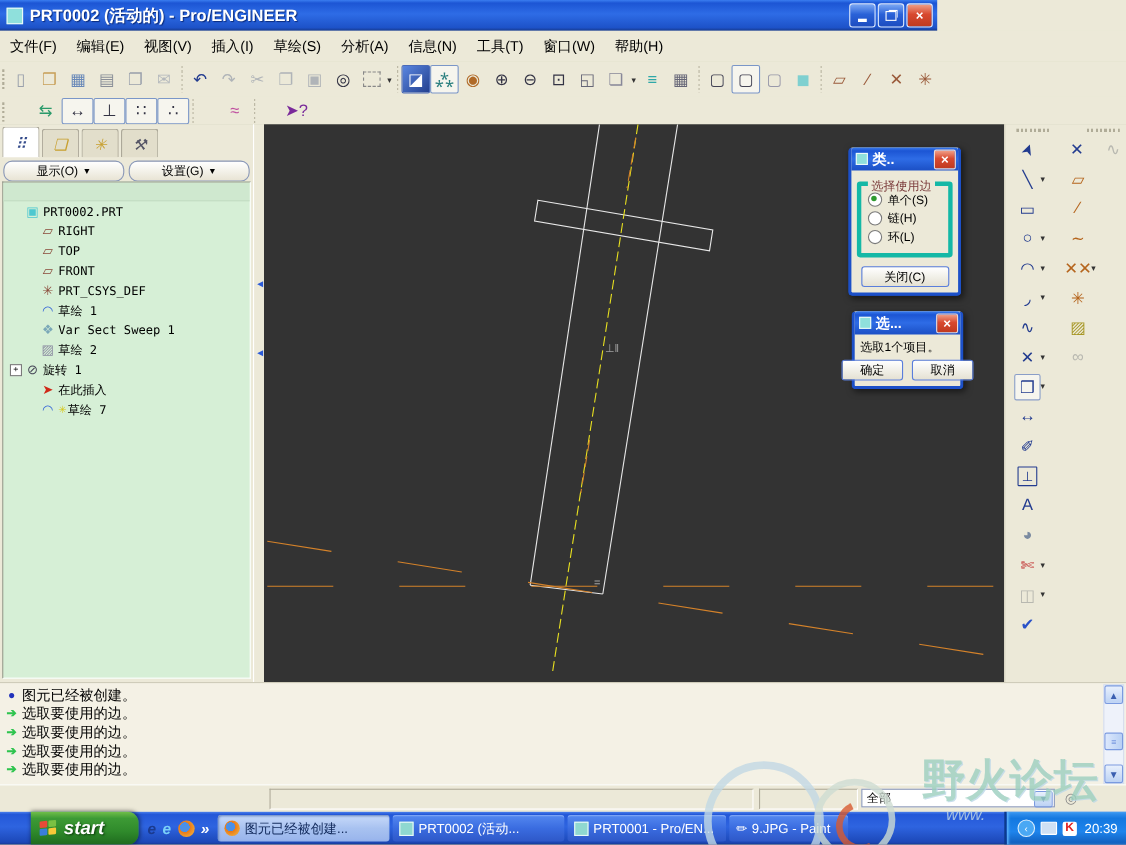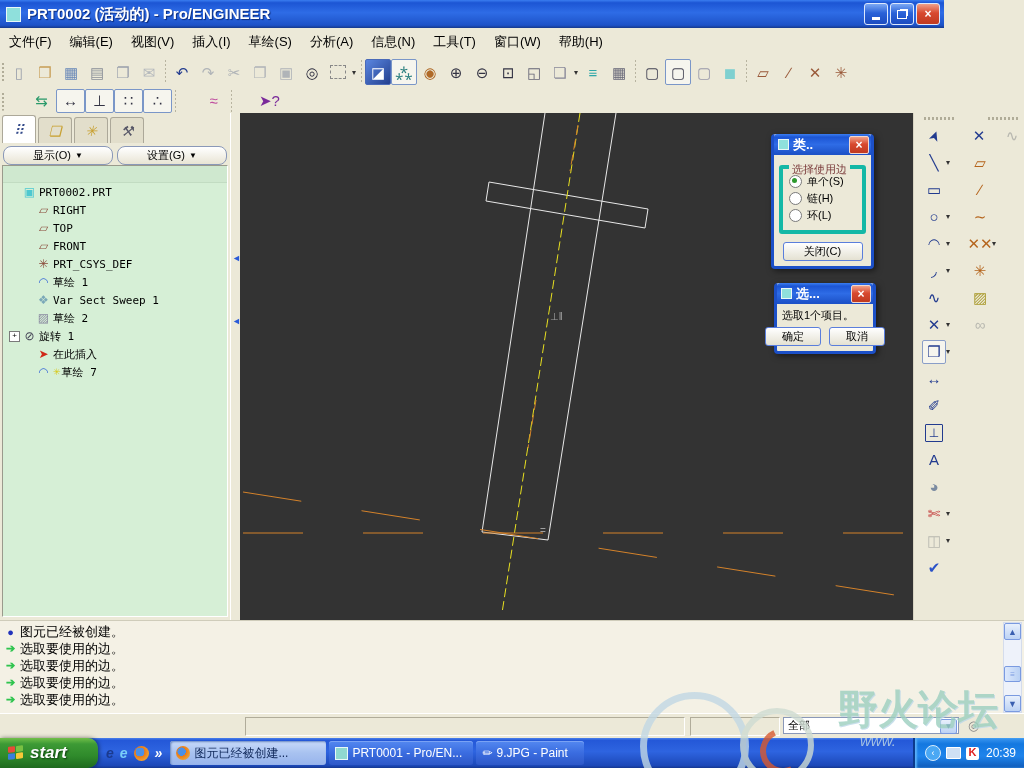--- a/index.html
+++ b/index.html
@@ -1,19 +1,19 @@
 <!DOCTYPE html>
 <html><head>
 <meta charset="utf-8">
 <style>
   html,body{margin:0;padding:0;background:#555;}
   .screen{position:relative;width:1024px;height:768px;overflow:hidden;background:#ece9d8;
     font-family:"Liberation Sans",sans-serif;font-size:12px;color:#000;}
   
-  .titlebar{position:absolute;left:0;top:0;width:944px;height:28px;
+  .titlebar{position:absolute;left:0;top:0;width:852px;height:28px;
     background:linear-gradient(180deg,#3a7df0 0%,#1c55d4 10%,#2e6ce6 45%,#1d52c8 90%,#16398c 100%);
     display:flex;align-items:center;padding:0 4px;box-sizing:border-box;}
   .app-icon{width:13px;height:13px;background:#8fe0dc;border:1px solid #e8f8f8;margin:0 6px 0 2px;}
   .titlebar .title{color:#fff;font-weight:bold;font-size:15px;text-shadow:1px 1px 1px #0a2a7a;flex:1;white-space:nowrap;overflow:hidden;}
   .winbtns{display:flex;gap:2px;}
   .wbtn{width:22px;height:20px;border-radius:3px;border:1px solid #dce8fc;display:flex;align-items:center;justify-content:center;
     background:linear-gradient(180deg,#7ba8f4,#2a62d8 45%,#1c4cc0);color:#fff;font-weight:bold;font-size:12px;line-height:1;}
   .wbtn.close{background:linear-gradient(180deg,#f0a088,#d8492f 45%,#c03a20);}
   .wbtn .mingl{display:block;width:8px;height:3px;background:#fff;margin-top:9px;}
   .wbtn .resgl{display:block;width:8px;height:7px;border:1px solid #fff;box-shadow:2px -2px 0 -1px #fff;}
@@ -115,21 +115,21 @@
   .statusbar{position:absolute;left:0;top:713px;width:1024px;height:25px;background:#ece9d8;border-top:1px solid #fff;box-sizing:border-box;}
   .sfield{position:absolute;top:3px;height:17px;border:1px solid #b0ac9a;border-bottom-color:#fff;border-right-color:#fff;}
   .scombo{position:absolute;top:3px;height:17px;background:#fff;border:1px solid #8a98b8;display:flex;align-items:center;font-size:11px;padding-left:4px;box-sizing:border-box;}
   .scombo .cdd{position:absolute;right:1px;top:1px;width:15px;height:13px;border:1px solid #7a9ae0;border-radius:2px;
     background:linear-gradient(180deg,#e8f0fc,#bcd2f4);font-size:8px;color:#3a5fb0;display:flex;align-items:center;justify-content:center;}
   .sfilter{position:absolute;top:4px;font-size:13px;color:#888;}
   
   .taskbar{position:absolute;left:0;top:738px;width:1024px;height:30px;
     background:linear-gradient(180deg,#4a80ec 0%,#2458d8 8%,#2e64e0 45%,#1c48b8 92%,#15378f 100%);display:flex;align-items:center;}
   .startbtn{height:30px;width:98px;border-radius:0 10px 10px 0;display:flex;align-items:center;gap:6px;padding-left:8px;box-sizing:border-box;
-    background:linear-gradient(180deg,#71bf49 0%,#3d9a35 20%,#2f8a2b 60%,#1e6a1e 100%);box-shadow:1px 0 4px rgba(0,0,0,.5);}
+    background:linear-gradient(180deg,#71bf49 0%,#3d9a35 20%,#2f8a2b 60%,#1e6a1e 100%);box-shadow:1px 0 4px rgba(0,0,0,.5);margin-left:28px;}
   .flag{display:inline-block;width:16px;height:15px;transform:skewY(-6deg);}
   .flag i{display:block;float:left;width:7px;height:6px;margin:0 1px 1px 0;border-radius:1px;}
   .flag .f1{background:#e84a38;} .flag .f2{background:#7ac143;} .flag .f3{background:#3a7edc;} .flag .f4{background:#f8c838;}
   .startbtn .stext{color:#fff;font-weight:bold;font-style:italic;font-size:17px;text-shadow:1px 1px 2px #0a3a0a;}
   .ql{display:flex;align-items:center;gap:6px;padding:0 8px;}
   .qlic{font-weight:bold;font-size:14px;font-style:italic;}
   .qlic.ff{width:15px;height:15px;border-radius:50%;font-style:normal;
     background:radial-gradient(circle at 40% 40%,#4a90e8 0 34%,#e87a1a 36%,#f0a030 70%,#c85a10);}
   .tasks{display:flex;align-items:center;gap:3px;flex:1;}
   .task{height:24px;border-radius:3px;display:flex;align-items:center;gap:4px;padding:0 6px;box-sizing:border-box;overflow:hidden;
@@ -718,20 +718,24 @@
         <span class="qlic ff"></span>
         <span class="qlic" style="color: rgb(255, 255, 255);">»</span>
       </div>
     <div class="tasks">
 
         <div class="task active" style="width: 156px;">
           <span class="tic ff"></span>
           <span class="tlabel2">图元已经被创建...</span>
         </div>
 
+        <div class="task" style="width: 156px;">
+          <span class="tic proe"></span>
+          <span class="tlabel2">PRT0002 (活动...</span>
+        </div>
 
         <div class="task" style="width: 144px;">
           <span class="tic proe"></span>
           <span class="tlabel2">PRT0001 - Pro/EN...</span>
         </div>
 
         <div class="task" style="width: 108px;">
           <span class="tic">✏</span>
           <span class="tlabel2">9.JPG - Paint</span>
         </div>

